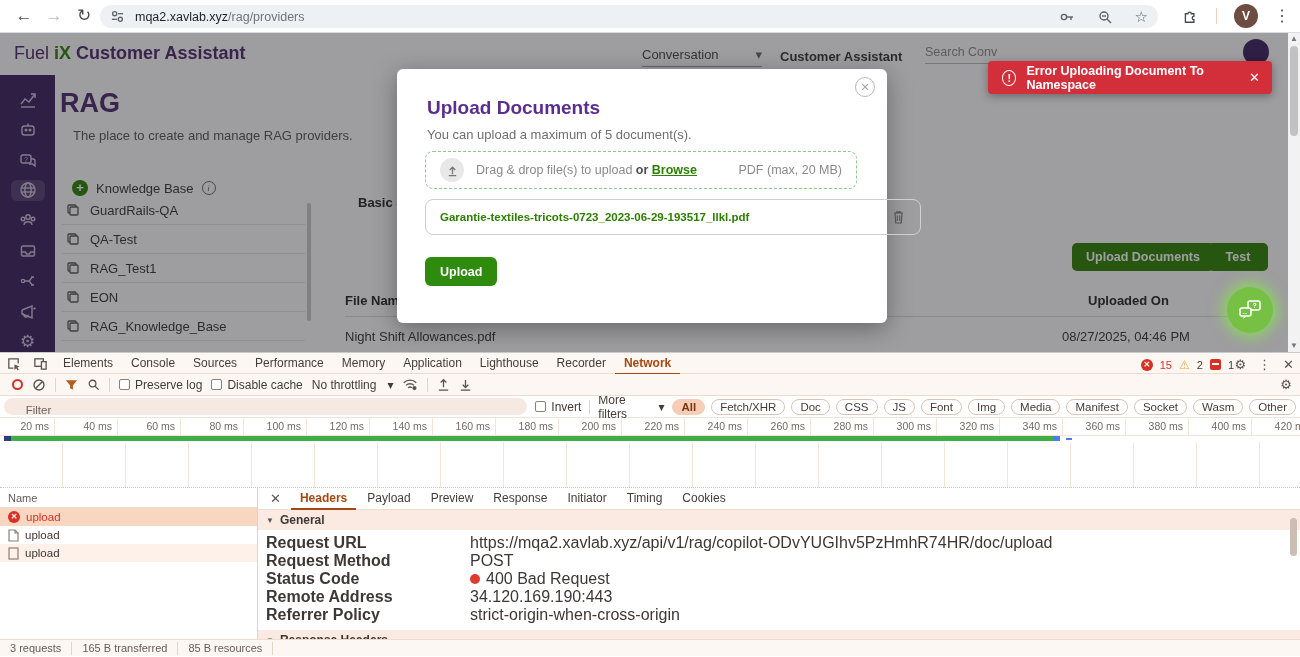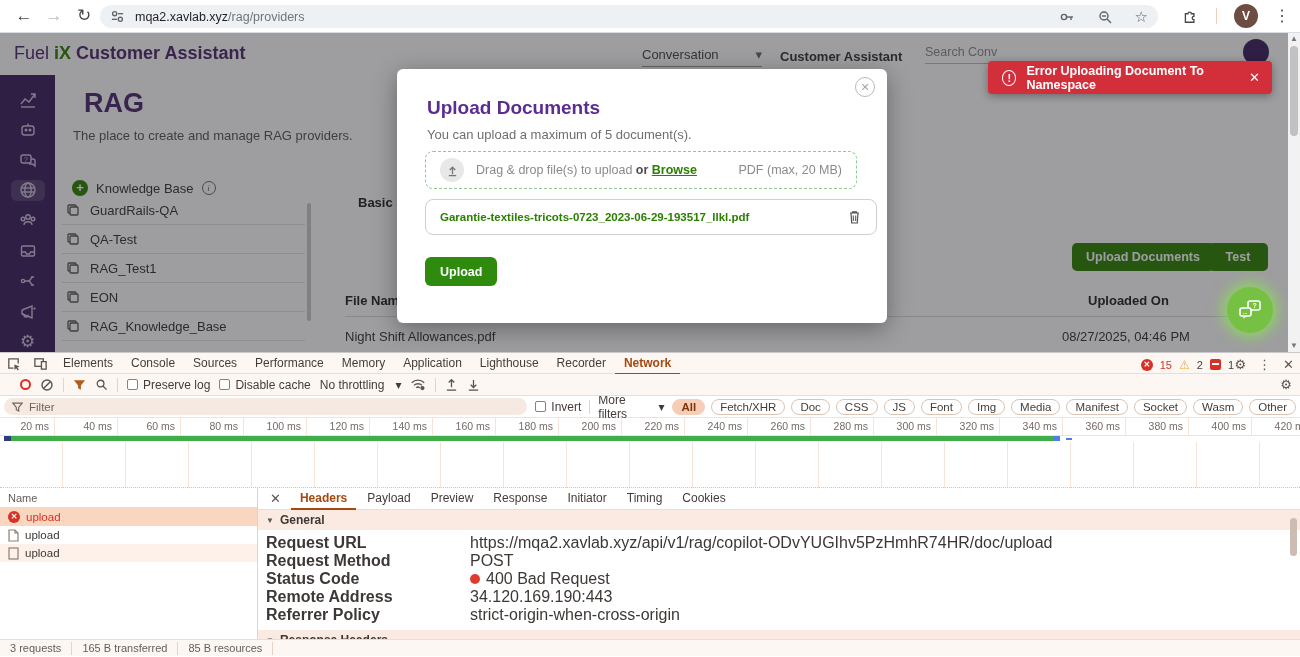--- a/index.html
+++ b/index.html
@@ -28,21 +28,21 @@
   #logo .product { color:#4b286d; font-weight:700; }
   #conv-select { position:absolute; left:642px; top:14px; width:120px; font-size:13px; color:#444; border-bottom:1px solid #999; padding-bottom:4px; }
   #conv-select .caret { float:right; color:#666; }
   #assistant-crumb { position:absolute; left:780px; top:16px; font-size:13px; color:#333; font-weight:600; }
   #topbar-search { position:absolute; left:925px; top:12px; width:140px; font-size:12.5px; color:#8a8a8a; border-bottom:1px solid #bbb; padding-bottom:4px; }
   #app-avatar { position:absolute; left:1243px; top:6px; width:26px; height:26px; border-radius:50%; background:#3a1f5b; }
   #sidebar { position:absolute; left:0; top:42px; width:55px; height:277px; background:#3a1f5b; display:flex; flex-direction:column; align-items:center; padding-top:14px; gap:9px; }
   .side-it { width:34px; height:26px; display:flex; align-items:center; justify-content:center; border-radius:6px; }
   .side-it.active { background:rgba(255,255,255,.14); }
   .side-it svg { stroke:#cfc3e0; fill:none; stroke-width:1.4; }
-  #page-title { position:absolute; left:84px; top:55px; font-size:27px; font-weight:700; color:#4b286d; }
+  #page-title { position:absolute; left:60px; top:55px; font-size:27px; font-weight:700; color:#4b286d; }
   #page-subtitle { position:absolute; left:73px; top:95px; font-size:13px; color:#555; }
   #kb-head { position:absolute; left:72px; top:147px; display:flex; align-items:center; gap:8px; font-size:13px; color:#333; }
   #kb-plus { width:16px; height:16px; border-radius:50%; background:#2b8000; color:#fff; font-size:13px; font-weight:700; text-align:center; line-height:15px; }
   #kb-info { width:14px; height:14px; border:1px solid #666; border-radius:50%; font-size:9px; color:#666; text-align:center; line-height:13px; font-style:italic; font-family:"Liberation Serif", serif; }
   #kb-list { position:absolute; left:62px; top:163px; width:243px; }
   .kb-item { height:29px; display:flex; align-items:center; gap:10px; border-bottom:1px solid #e2e2e2; font-size:13px; color:#333; padding-left:4px; }
   .kb-item svg { stroke:#555; fill:none; stroke-width:1.3; }
   #kb-scroll { position:absolute; left:307px; top:170px; width:4px; height:118px; background:#c9c9c9; border-radius:2px; }
   #basic-settings { position:absolute; left:358px; top:162px; font-size:13px; font-weight:700; color:#222; }
   #col-filename { position:absolute; left:345px; top:260px; font-size:13px; font-weight:700; color:#222; }
@@ -72,47 +72,47 @@
   #modal { position:absolute; left:397px; top:36px; width:490px; height:254px; background:#fff; border-radius:6px; z-index:10; box-shadow:0 6px 24px rgba(0,0,0,.35); }
   #modal-close { position:absolute; right:12px; top:8px; width:20px; height:20px; border:1.5px solid #b9b9b9; border-radius:50%; color:#a5a5a5; font-size:11px; text-align:center; line-height:18px; cursor:pointer; }
   #modal-title { position:absolute; left:30px; top:28px; font-size:19px; font-weight:700; color:#5c2d91; }
   #modal-note { position:absolute; left:30px; top:58px; font-size:13px; color:#6f6f6f; }
   #dropzone { position:absolute; left:28px; top:82px; width:432px; height:38px; border:1px dashed #8ec98e; border-radius:8px; display:flex; align-items:center; padding:0 14px; }
   #dz-circ { width:24px; height:24px; border-radius:50%; background:#e8e8e8; display:flex; align-items:center; justify-content:center; margin-right:12px; }
   #dz-text { font-size:12.5px; color:#8a8a8a; }
   #dz-text .or { color:#4d4d4d; font-weight:700; }
   #dz-browse { color:#2b8000; font-weight:700; text-decoration:underline; cursor:pointer; }
   #dz-hint { margin-left:auto; font-size:12.5px; color:#8a8a8a; }
-  #file-box { position:absolute; left:28px; top:130px; width:452px; height:36px; border:1px solid #cfcfcf; border-radius:8px; display:flex; align-items:center; padding:0 14px; }
+  #file-box { position:absolute; left:28px; top:130px; width:496px; height:36px; border:1px solid #cfcfcf; border-radius:8px; display:flex; align-items:center; padding:0 14px; }
   #file-name { font-size:11.5px; font-weight:700; color:#2b8000; }
   #file-trash { margin-left:auto; cursor:pointer; display:flex; }
   #modal-upload { position:absolute; left:28px; top:188px; height:29px; background:#2e8b0e; color:#fff; font-size:12.5px; font-weight:700; border:none; border-radius:6px; padding:0 15px; cursor:pointer; }
 
   
   #devtools { position:relative; height:305px; background:#fff; border-top:1px solid #c9c9c9; font-size:12px; color:#443c38; }
   #dt-tabbar { height:21px; background:#fdf7f3; display:flex; align-items:center; border-bottom:1px solid #eedccf; position:relative; }
   #dt-tabbar .ticon { margin:0 6px; display:flex; cursor:pointer; }
   .dt-tab { padding:0 9px; height:23px; line-height:22px; cursor:pointer; color:#443c38; }
   .dt-tab.active { color:#a4490f; font-weight:600; border-bottom:2px solid #a4490f; }
   #dt-badges { position:absolute; right:66px; top:0; height:23px; display:flex; align-items:center; gap:7px; font-size:11px; }
   .err-ico { width:12px; height:12px; border-radius:50%; background:#d93025; color:#fff; font-size:8px; text-align:center; line-height:12px; font-weight:700; }
   .err-n { color:#d93025; }
   .warn-ico { color:#eda73a; font-size:12px; }
   .iss-ico { width:11px; height:11px; background:#d93025; border-radius:2px; position:relative; }
   .iss-ico:after { content:""; position:absolute; left:2px; top:4px; width:7px; height:2px; background:#fff; }
   #dt-tabbar-right { position:absolute; right:6px; top:0; height:23px; display:flex; align-items:center; gap:12px; color:#5b5450; font-size:13px; }
-  #dt-toolbar { height:22px; background:#fdf7f3; border-bottom:1px solid #eedccf; display:flex; align-items:center; gap:9px; padding:0 20px; position:relative; }
+  #dt-toolbar { height:22px; background:#fdf7f3; border-bottom:1px solid #eedccf; display:flex; align-items:center; gap:9px; padding:0 12px; position:relative; }
   .rec-dot { width:11px; height:11px; border:2.5px solid #d93025; border-radius:50%; }
   .tb-sep { width:1px; height:14px; background:#e7d2c4; }
   .cb { width:11px; height:11px; border:1px solid #8a8078; border-radius:2px; background:#fff; }
   .cb-lab { display:flex; align-items:center; gap:5px; color:#443c38; cursor:pointer; }
   #throttle { display:flex; align-items:flex-end; gap:11px; cursor:pointer; }
   #dt-toolbar .gear-r { position:absolute; right:8px; font-size:13px; color:#5b5450; }
   #dt-filterrow { height:22px; display:flex; align-items:center; padding:0 4px; gap:8px; border-bottom:1px solid #f3e2d8; background:#fff; }
-  #filter-pill { width:556px; height:17px; background:#f6e9e1; border-radius:9px; display:flex; align-items:center; padding:0 8px; gap:6px; }
+  #filter-pill { width:556px; height:17px; background:#f6e9e1; border-radius:9px; display:flex; align-items:center; padding:0 8px; gap:6px;flex-direction:column; }
   #filter-pill input { border:none; background:transparent; outline:none; font-size:11.5px; width:480px; color:#443c38; }
   #filter-pill input::placeholder { color:#6e645d; }
   .chips { display:flex; gap:6px; align-items:center; }
   .chip { border:1px solid #d9c4b6; border-radius:9px; padding:1px 8px; font-size:11.5px; color:#443c38; cursor:pointer; white-space:nowrap; }
   .chip.active { background:#f6cdb6; border-color:#f6cdb6; color:#7c340c; font-weight:600; }
   #dt-ruler { height:18px; position:relative; border-bottom:1px solid #f3e2d8; overflow:hidden; background:#fff; }
   #ticks { position:absolute; left:-8px; top:0; display:flex; }
   .tick { width:63px; font-size:10.5px; color:#756a64; text-align:right; padding-right:5px; line-height:17px; border-right:1px solid #f6e4d9; }
   #dt-overview { height:6px; position:relative; background:#fff; }
   #ov-bar { position:absolute; left:4px; top:0; width:1056px; height:5px; background:#3fae49; }

